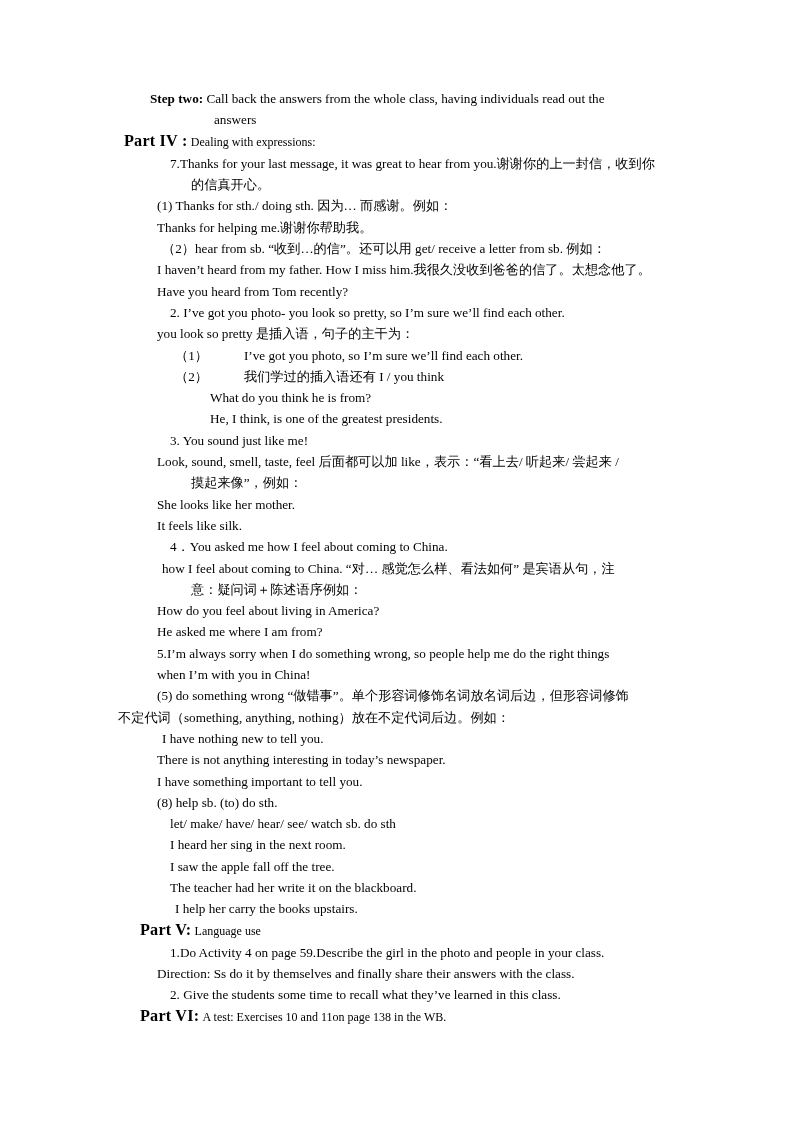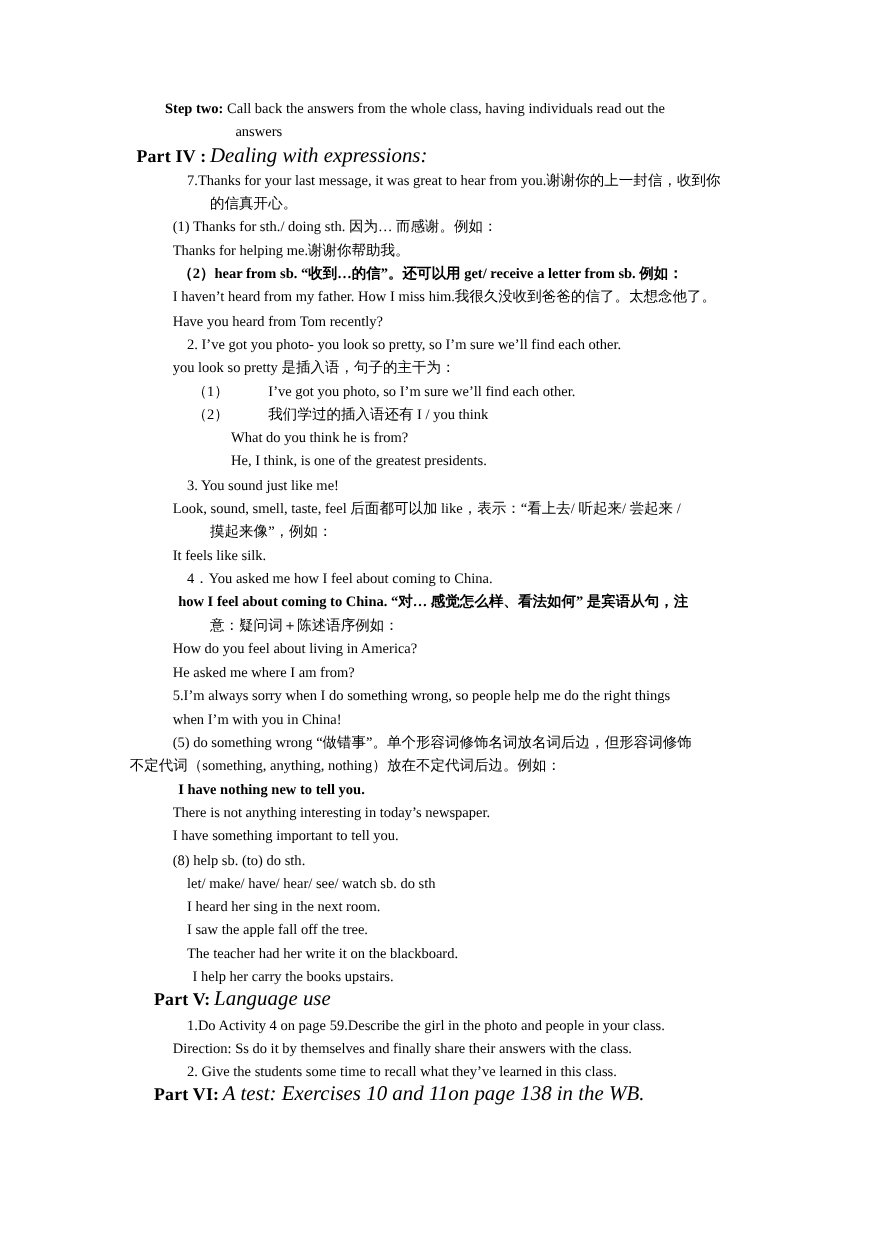--- a/index.html
+++ b/index.html
@@ -57,32 +57,31 @@
   }
   .part-4 { margin-left: 6px; }
   .part-5 { margin-left: 22px; }
   .part-6 { margin-left: 22px; }
   .part-label {
     font-weight: bold;
     font-size: 16.2px;
     letter-spacing: 0.2px;
   }
   .part-text {
-    font-size: 19px;
-    font-style: italic;
+    font-size: 12px;
   }
 
   
   .i0 { margin-left: 0px; }
   .i1 { margin-left: 39px; }   
   .i2 { margin-left: 52px; }   
   .i3 { margin-left: 73px; }   
   .i4 { margin-left: 92px; }  
 
-  .i1s { margin-left: 44px; font-weight: bold; }
+  .i1s { margin-left: 44px; }
   .i2s { margin-left: 57px; }
   .hang-just {
     margin-left: 39px;
     text-align: justify;
     text-align-last: left;
   }
   .tabgap {
     display: inline-block;
     width: 36px;
   }
@@ -107,20 +106,21 @@
         <p class="ln i1">Have you heard from Tom recently?</p>
         <p class="ln i2">2. I’ve got you photo- you look so pretty, so I’m sure we’ll find each other.</p>
         <p class="ln i1">you look so pretty 是插入语，句子的主干为：</p>
         <p class="ln i2s"><span>（1）</span><span class="tabgap"></span><span>I’ve got you photo, so I’m sure we’ll find each other.</span></p>
         <p class="ln i2s"><span>（2）</span><span class="tabgap"></span><span>我们学过的插入语还有 I / you think</span></p>
         <p class="ln i4">What do you think he is from?</p>
         <p class="ln i4">He, I think, is one of the greatest presidents.</p>
         <p class="ln i2">3. You sound just like me!</p>
         <p class="ln i1">Look, sound, smell, taste, feel 后面都可以加 like，表示：“看上去/ 听起来/ 尝起来 /</p>
         <p class="ln i3">摸起来像”，例如：</p>
+        <p class="ln i1">She looks like her mother.</p>
         <p class="ln i1">It feels like silk.</p>
         <p class="ln i2">4．You asked me how I feel about coming to China.</p>
         <p class="ln i1s">how I feel about coming to China. “对… 感觉怎么样、看法如何” 是宾语从句，注</p>
         <p class="ln i3">意：疑问词＋陈述语序例如：</p>
         <p class="ln i1">How do you feel about living in America?</p>
         <p class="ln i1">He asked me where I am from?</p>
       </div>
 
     <p class="ln hang-just">5.I’m always sorry when I do something wrong, so people help me do the right things</p>
     <p class="ln i1">when I’m with you in China!</p>

